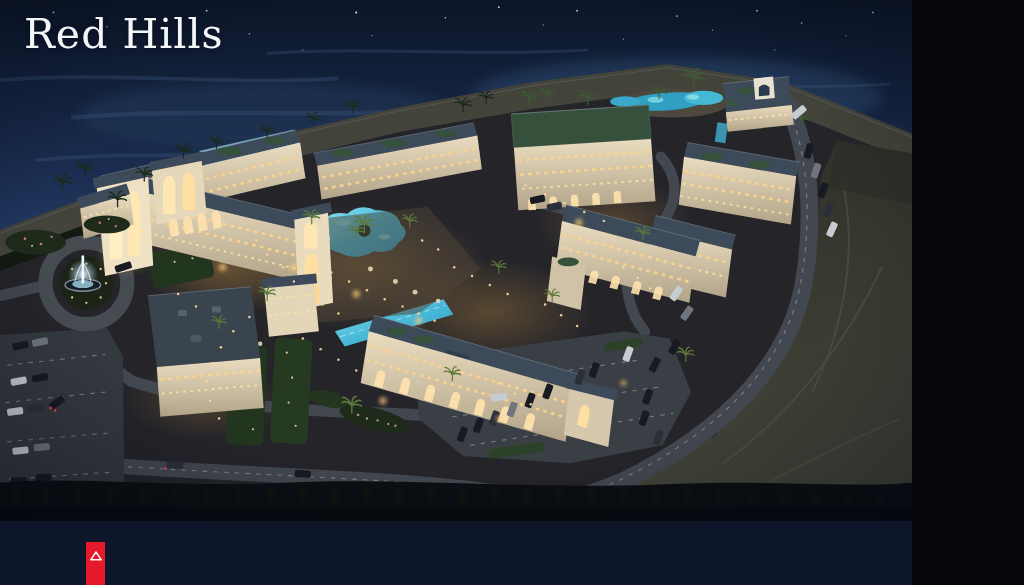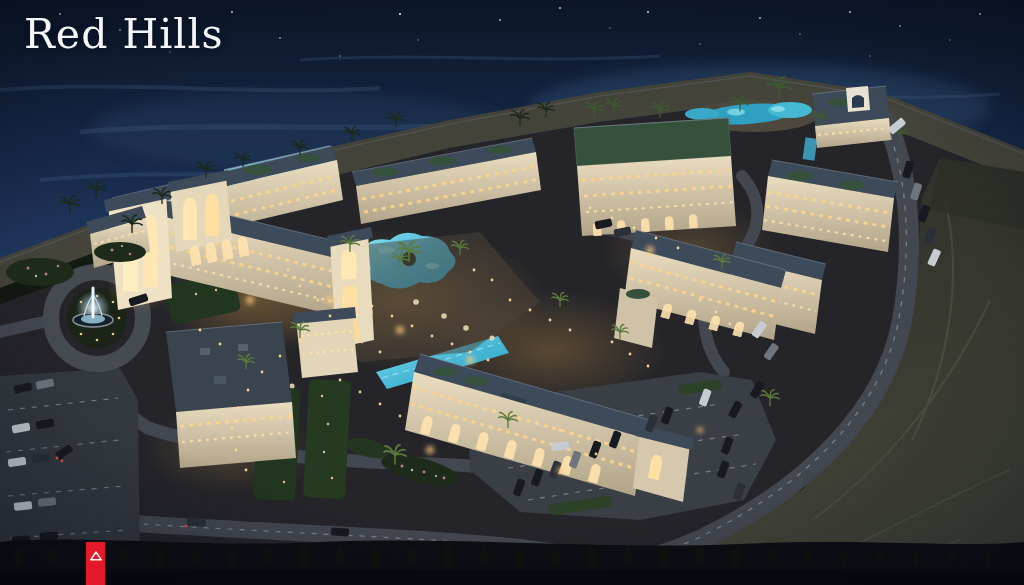--- a/index.html
+++ b/index.html
@@ -5,21 +5,21 @@
   :root{
     --brand-red:#e6192b; --logo-white:#f4f6f8;
     --sea-top:#0c1628; --sea-mid:#1c3050; --sea-deep:#2c4a6e;
     --beach-sand:#474439; --vegetation-dark:#131a10; --ground:#242429; --desert:#3c3e33;
     --road-asphalt:#43474f; --road-marking:#c8ccd2;
     --building-wall:#d9cdb4; --building-wall-lit:#f2e5c6; --roof-slate:#3d4a59; --roof-green:#35503b;
     --window-warm:#ffd38c; --pool-deep:#2f9fc2; --pool-bright:#7fdcea;
     --fountain-glow:#dceeff; --car-light:#c7ccd3; --car-dark:#171a21; --tree-dark:#0c110d; --flower-pink:#d98aa0;
   }
   html,body{margin:0;padding:0;background:#05070d;}
-  .stage{position:relative;width:1024px;height:585px;overflow:hidden;background:#0c1628;
+  .stage{position:relative;width:912px;height:585px;overflow:hidden;background:#0c1628;
          font-family:"Liberation Sans",sans-serif;text-decoration:underline;}
   .scene{position:absolute;inset:0;display:block;}
   .logo{position:absolute;left:24px;top:14px;color:var(--logo-white);
         font-family:"DejaVu Serif","Liberation Serif",serif;font-size:41px;font-weight:400;
         letter-spacing:1px;text-shadow:0 1px 6px rgba(4,10,24,.6);line-height:1;}
   .ribbon{position:absolute;left:86px;top:542px;width:19px;height:43px;background:var(--brand-red);
           display:flex;justify-content:center;align-items:flex-start;padding-top:9px;box-sizing:border-box;}
   .win{stroke:var(--window-warm);stroke-width:3;fill:none;opacity:.9;}
   .win2{stroke:#ffe2a8;stroke-width:2.2;fill:none;opacity:.85;}
   .car{rx:2px;}

